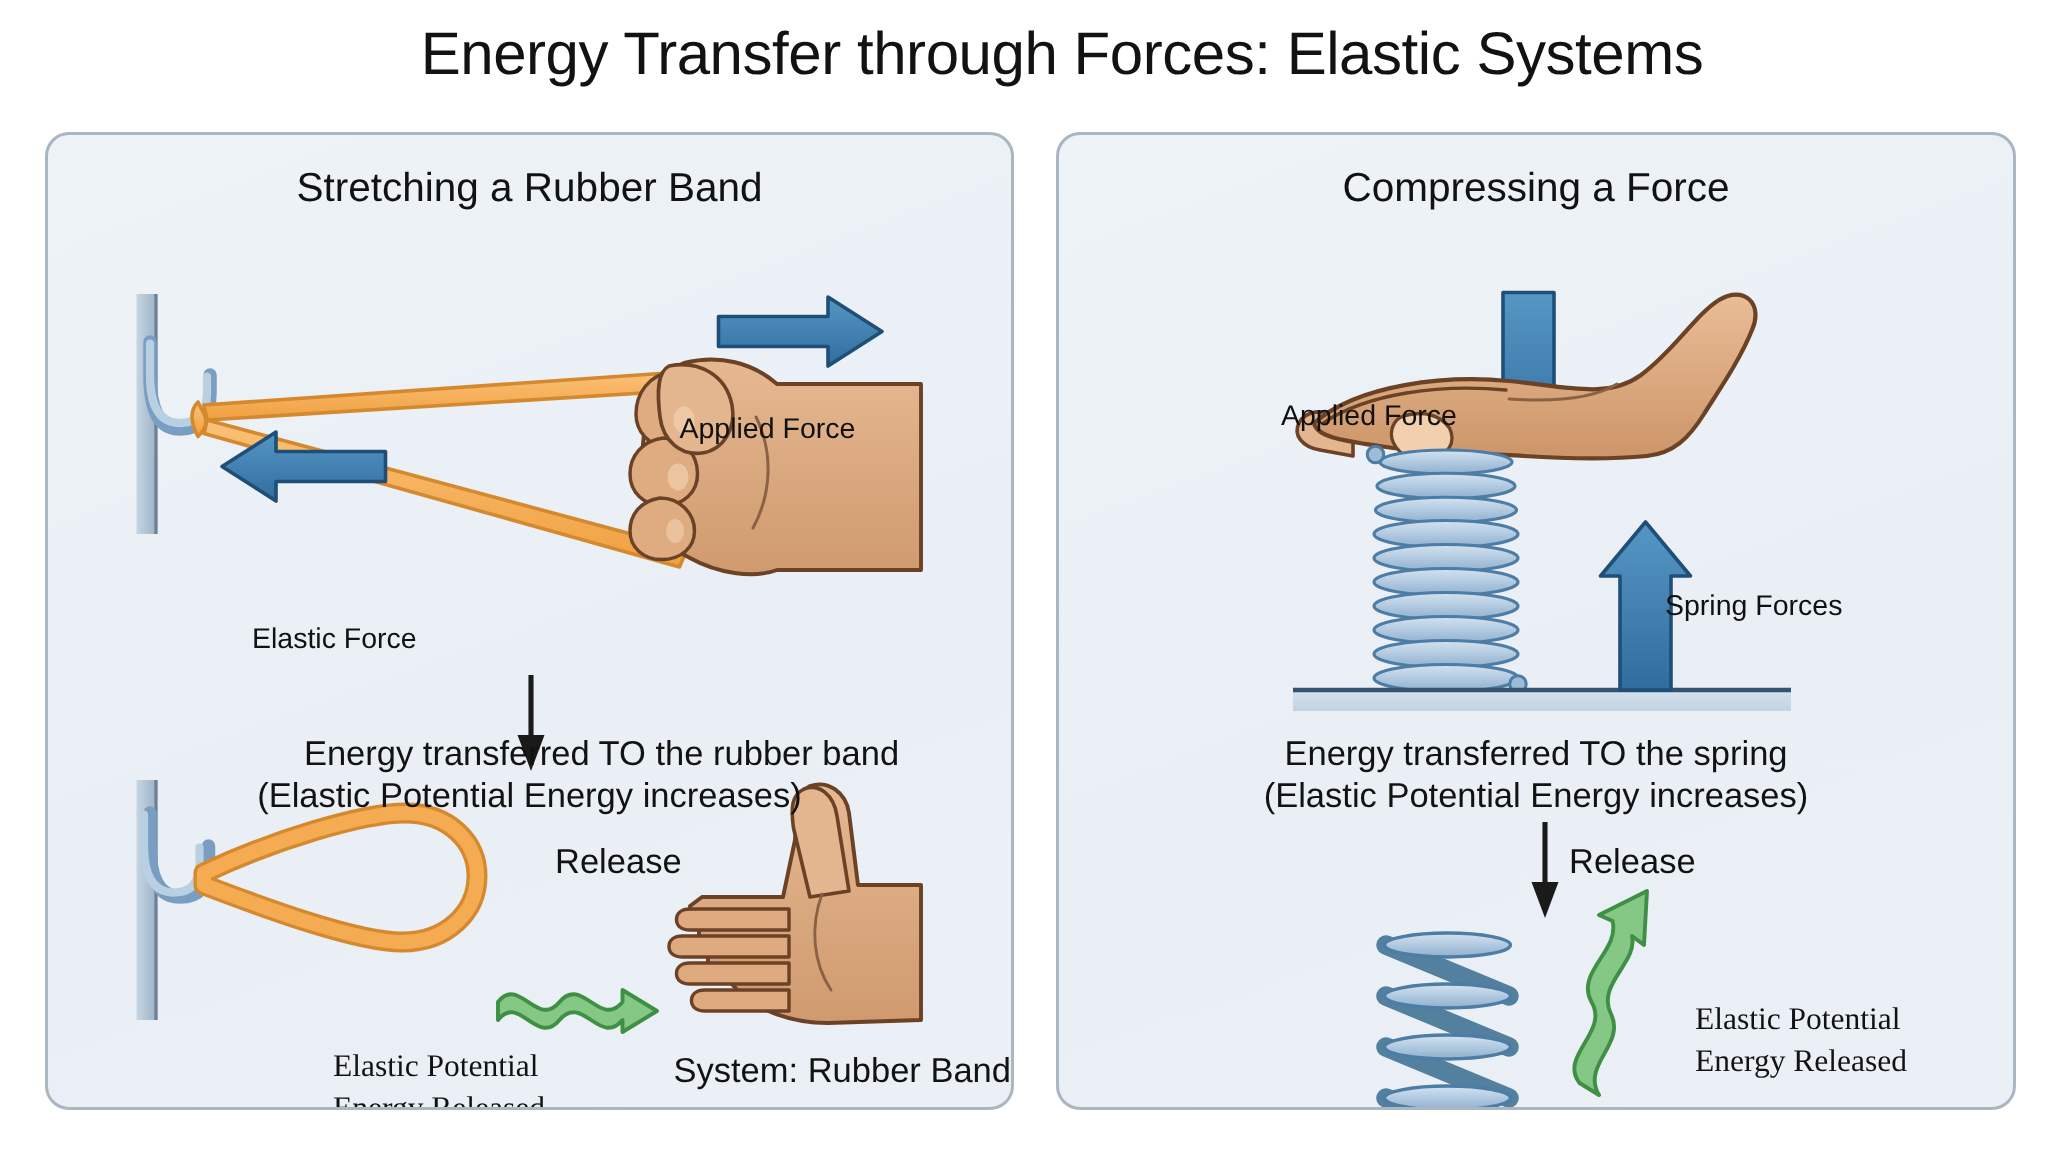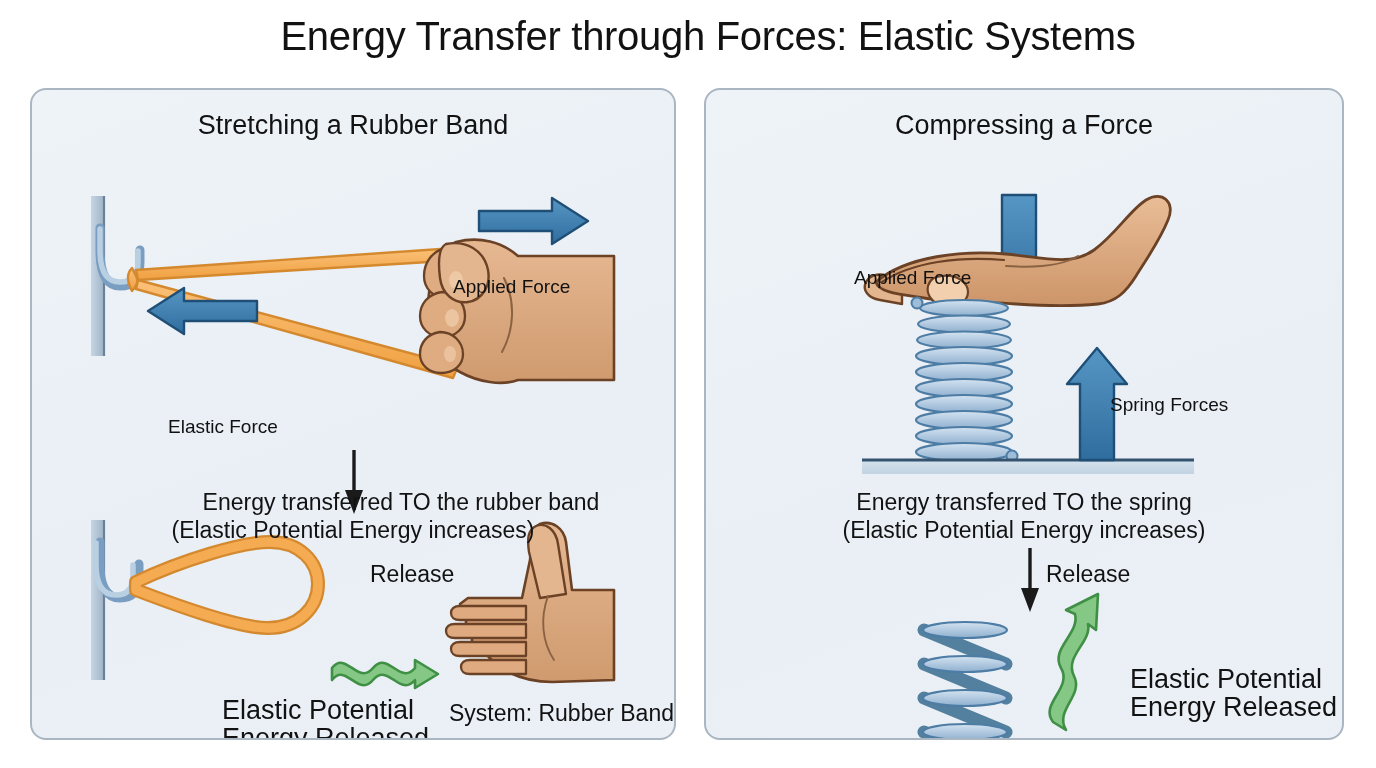--- a/index.html
+++ b/index.html
@@ -78,24 +78,25 @@
     white-space: nowrap;
   }
   .release-label {
     position: absolute;
     font-size: 23px;
     color: #121212;
     white-space: nowrap;
   }
   .epe-label {
     position: absolute;
-    font-size: 27px;
+    font-size: 21px;
     color: #121212;
     line-height: 28px;
     white-space: nowrap;
+    font-family: Liberation Serif, serif;
   }
 
   svg { display: block; overflow: visible; }
   .svg-layer { position: absolute; left: 0; top: 0; }
 </style>
 </head>
 <body>
 
 <div id="stage">
 

